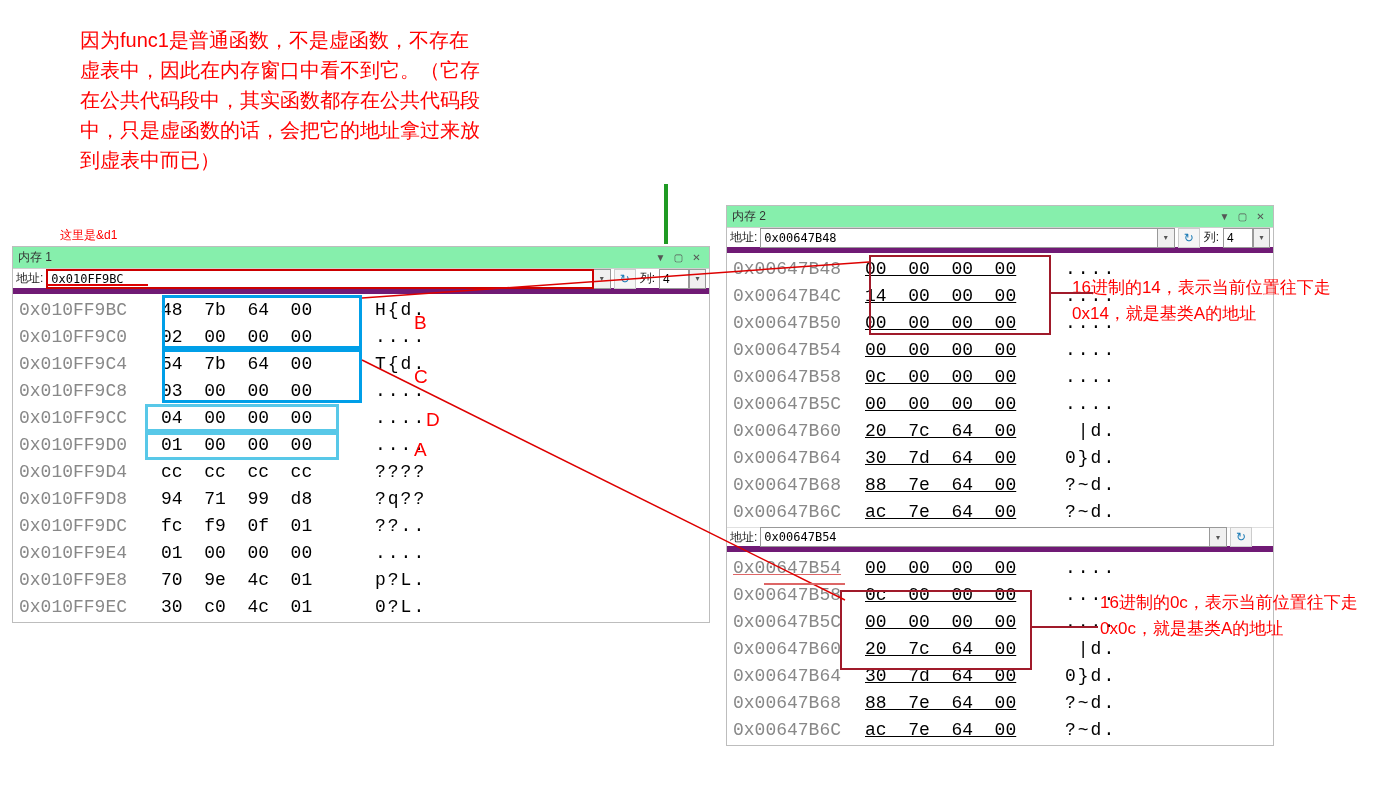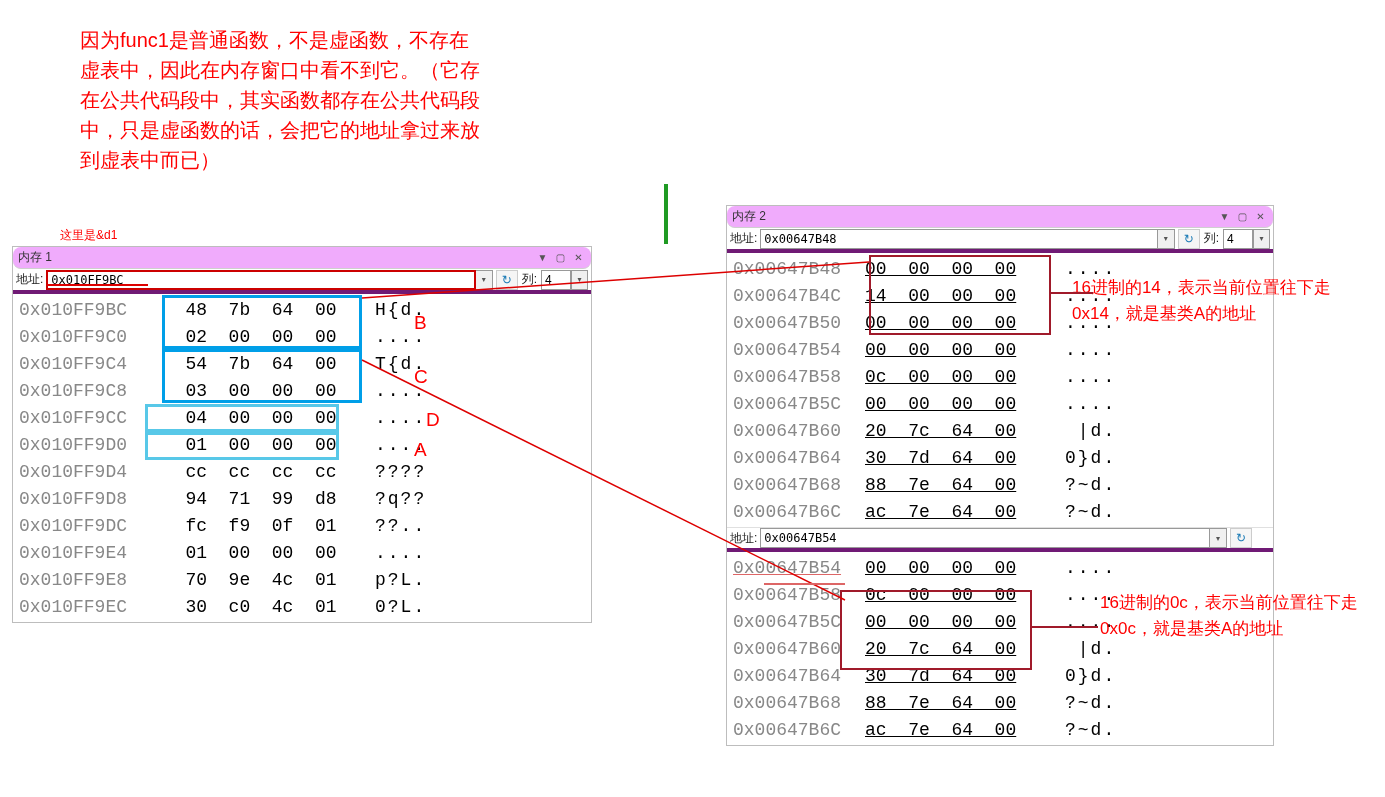--- a/index.html
+++ b/index.html
@@ -31,45 +31,44 @@
     color: #ff0000;
     font-size: 12px;
   }
 
   
   .mem-panel {
     position: absolute;
     border: 1px solid #bdbdbd;
     background: #fff;
   }
-  .mem-panel-1 { left: 12px; top: 246px; width: 580px; }
+  .mem-panel-1 { left: 12px; top: 246px; width: 698px; }
   .panel-titlebar {
     height: 22px;
-    background: #f0abfc;
+    background: #86efac;
     display: flex;
     align-items: center;
     padding: 0 5px;
     font-size: 12px;
     color: #333;
     border-bottom: 1px solid #cfcfcf;
-    border-radius: 8px;
   }
   .panel-titlebar .spacer { flex: 1; }
   .panel-icon {
     width: 15px; height: 15px; display: inline-flex;
     align-items: center; justify-content: center; margin-left: 3px;
     font-size: 10px; color: #555; cursor: pointer;
   }
   .addr-bar {
     height: 25px;
     display: flex;
     align-items: center;
     padding: 2px 3px;
     font-size: 12px;
-    border-bottom: 4px solid #701a75;
+    border-bottom: 6px solid #701a75;
   }
   .addr-label { margin-right: 3px; color: #222; }
   .addr-input {
     flex: 1;
     border: 1px solid #999;
     height: 20px;
     font-size: 12px;
     padding: 1px 3px;
     font-family: Consolas, monospace;
   }
@@ -92,21 +91,21 @@
 
   
   .mem-body { padding: 2px 0; font-size: 18px; }
   .mem-row {
     display: flex;
     align-items: center;
     height: 27px;
     font-family: Consolas, "Courier New", monospace;
   }
   .mem-addr { width: 148px; padding-left: 6px; color: #888; }
-  .mem-hex { width: 200px; letter-spacing: 0; white-space: pre; text-align: center; }
+  .mem-hex { width: 200px; letter-spacing: 0; white-space: pre; text-align: left; }
   .mem-ascii { padding-left: 14px; white-space: pre; letter-spacing: 2px; }
 
   
   .box-blue-1 {
     position: absolute;
     border: 3px solid #009fe8;
     pointer-events: none;
   }
   .box-blue-2 {
     position: absolute;

